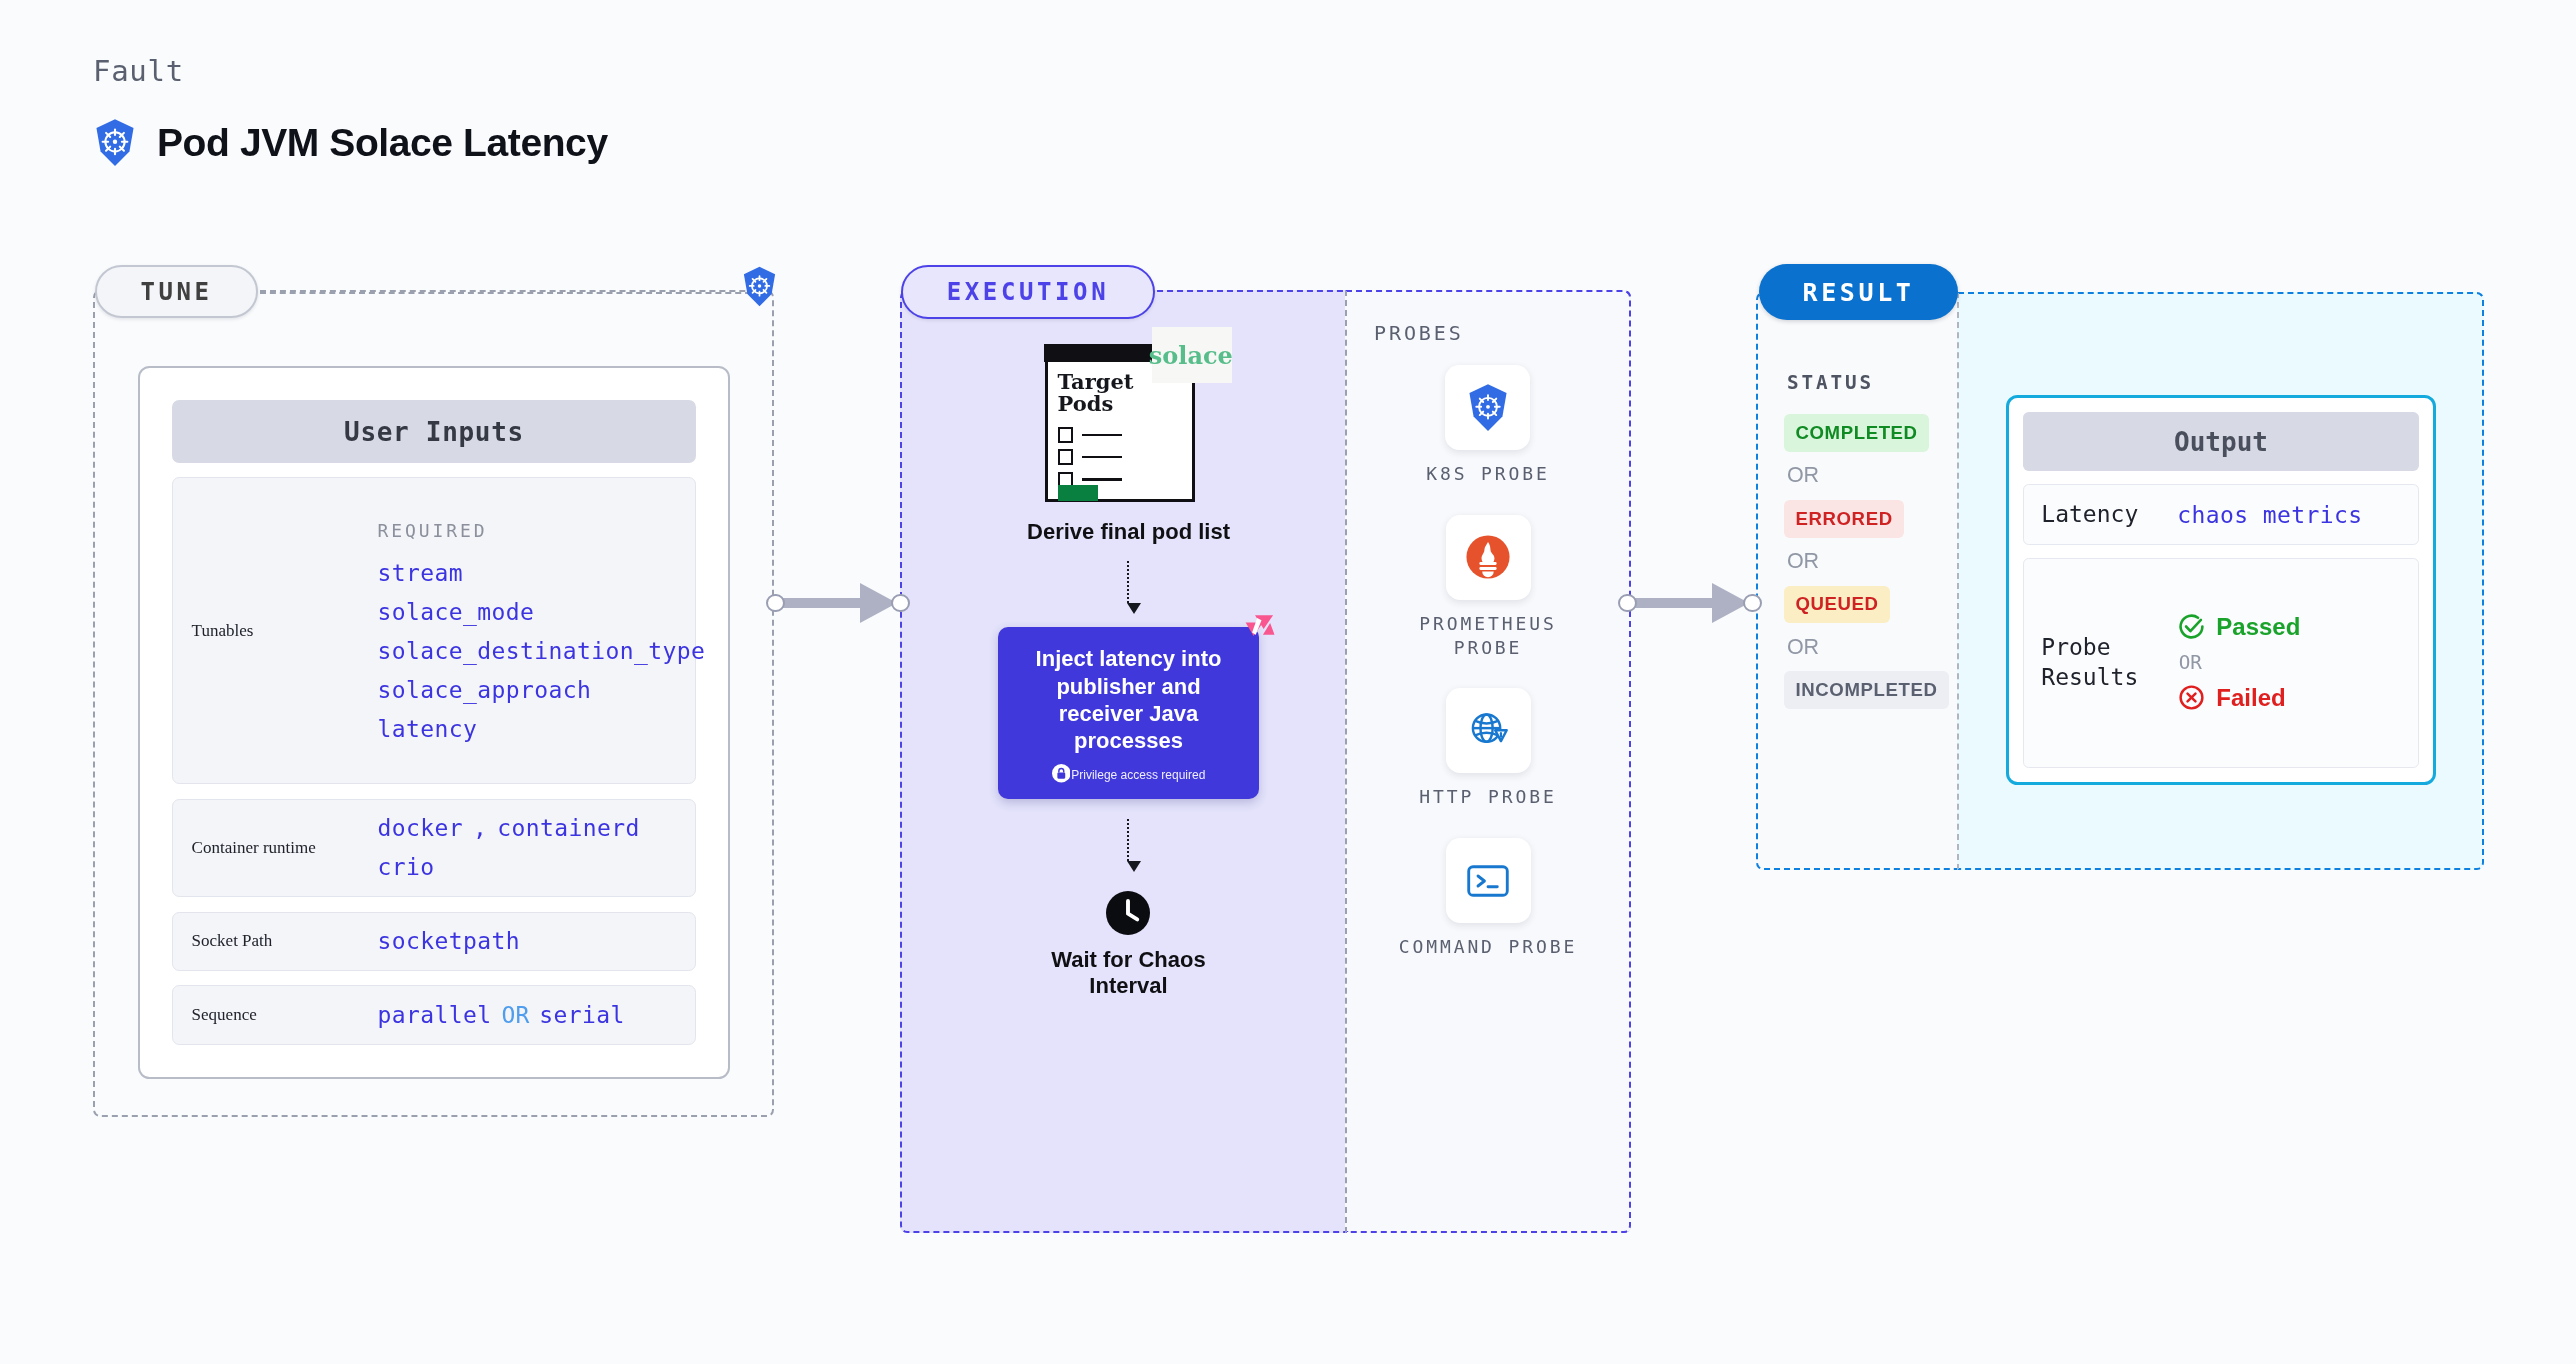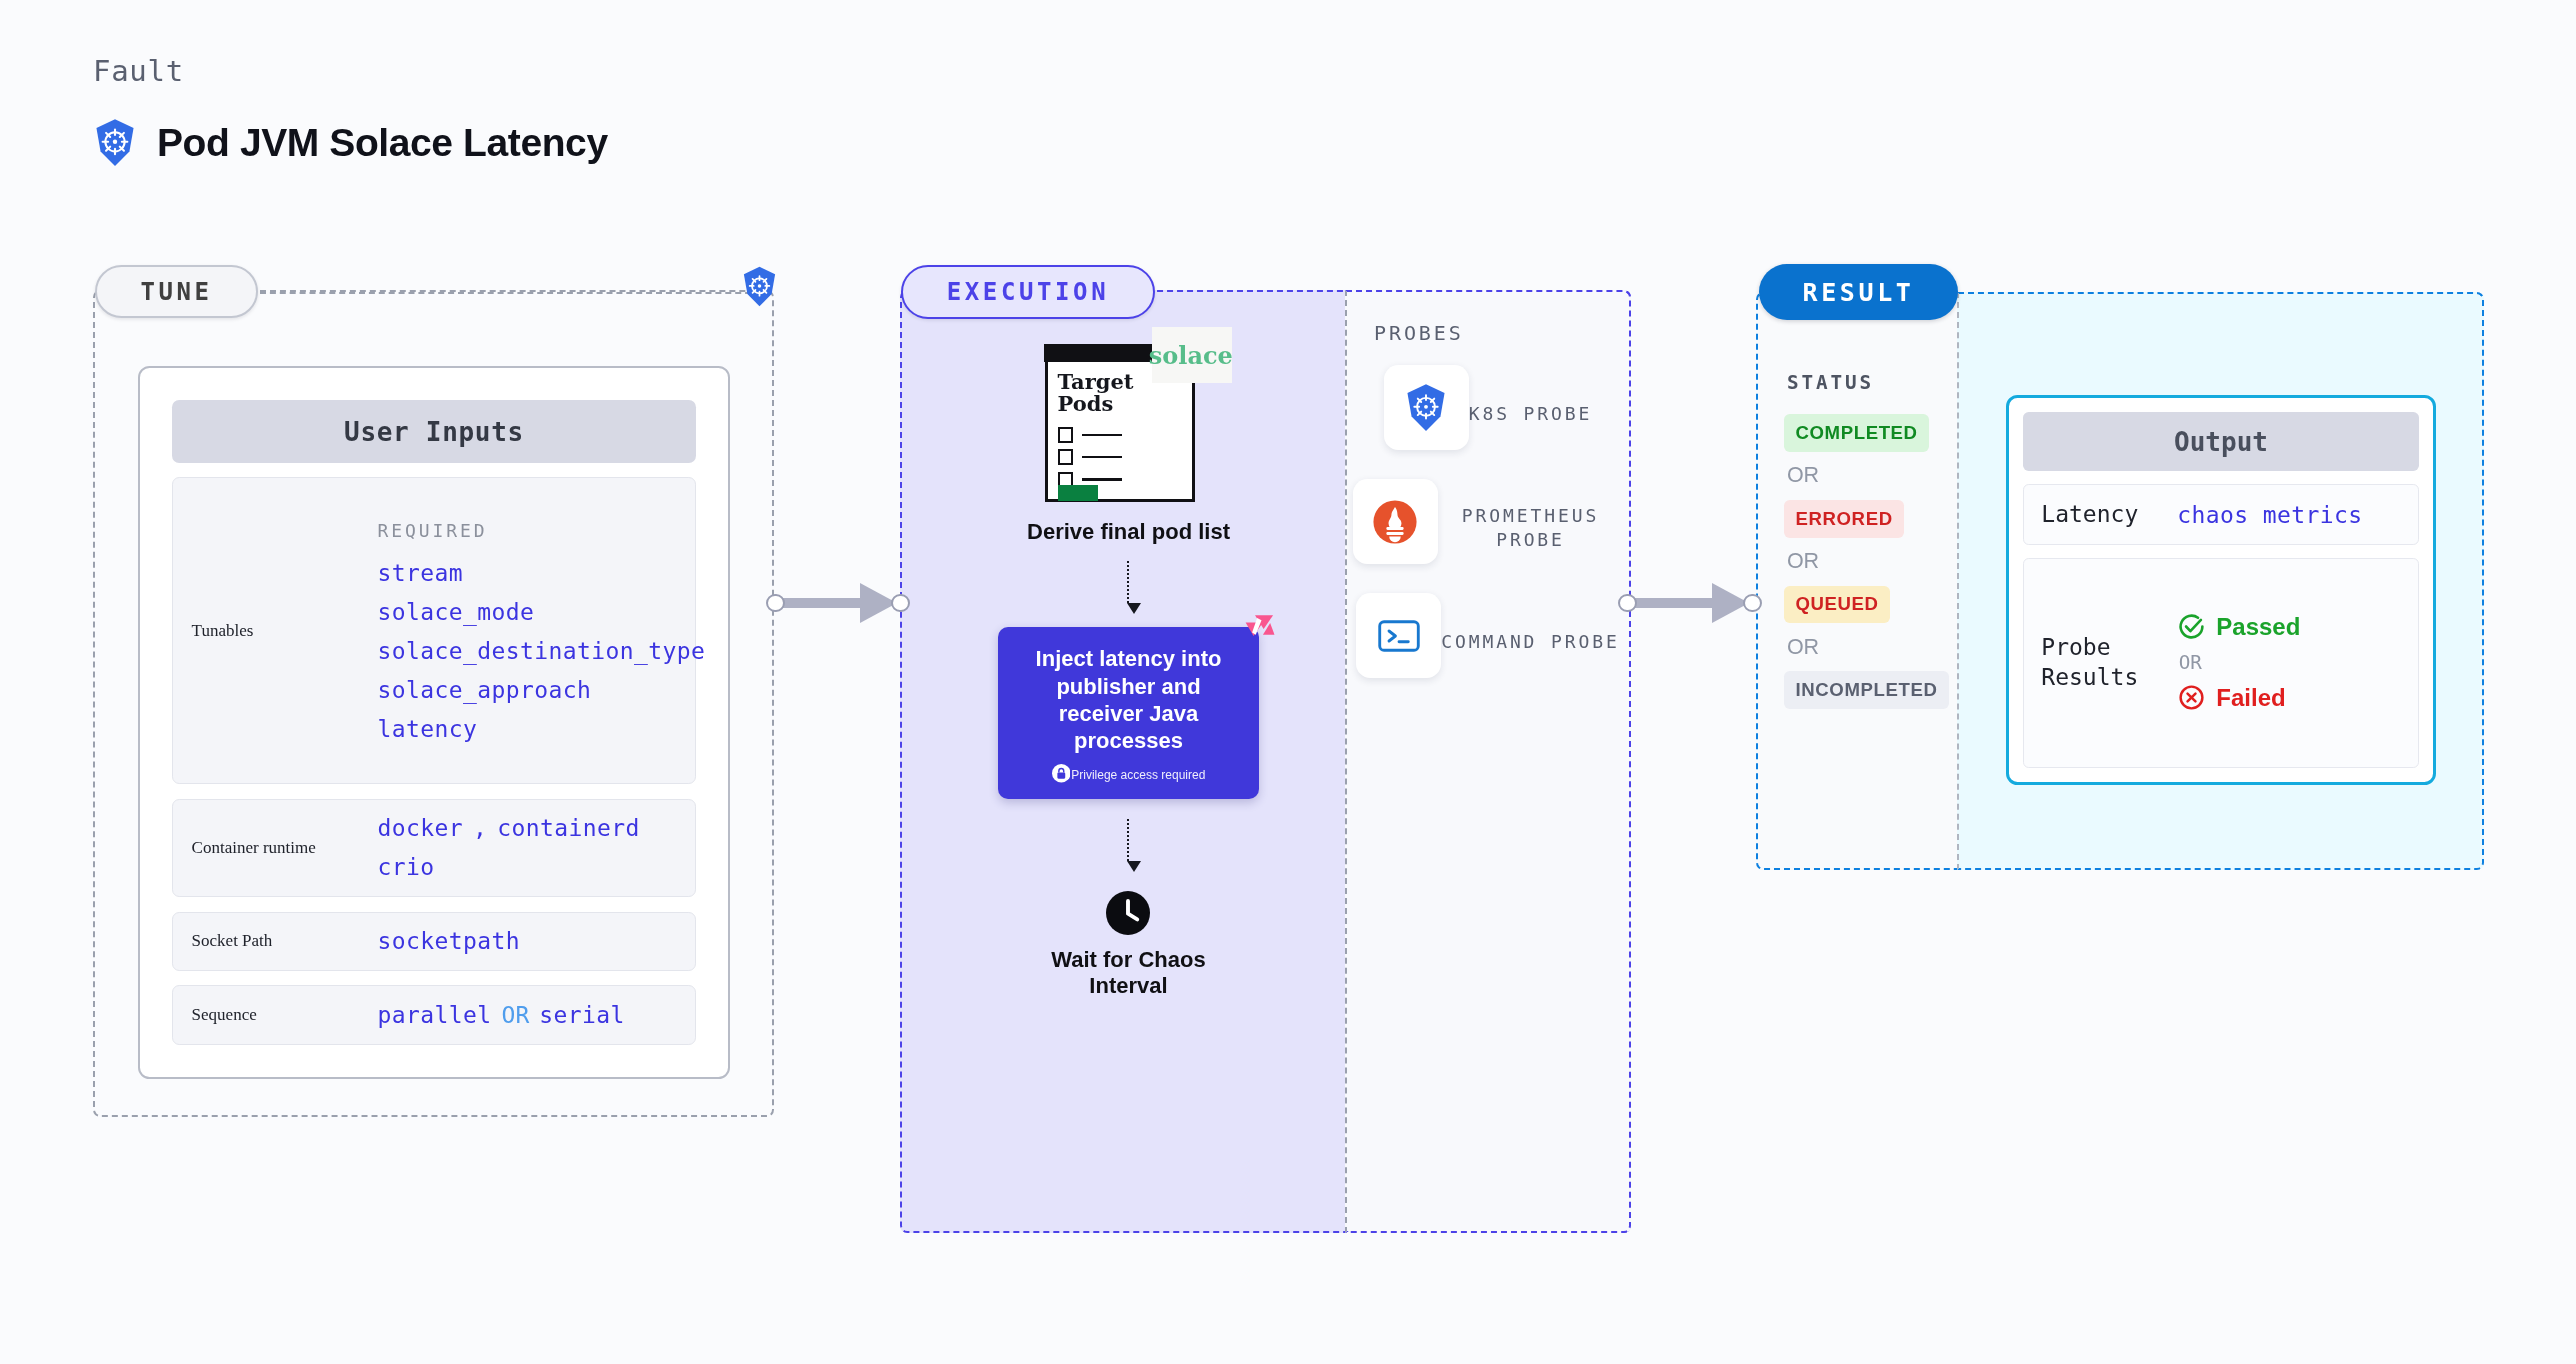--- a/index.html
+++ b/index.html
@@ -189,21 +189,21 @@
   
   .probes-title {
     position: absolute; left: 1374px; top: 321px;
     font-family: "DejaVu Sans Mono", monospace; font-size: 20px;
     color: #5a6070; letter-spacing: 2.9px;
   }
   .probe-list {
     position: absolute; left: 1345px; top: 365px; width: 286px;
     display: flex; flex-direction: column; align-items: center; gap: 29px;
   }
-  .probe-item { display: flex; flex-direction: row; align-items: center; }
+  .probe-item { display: flex; flex-direction: column; align-items: center; }
   .probe-tile {
     width: 85px; height: 85px; background: #ffffff; border-radius: 14.3px;
     display: flex; align-items: center; justify-content: center;
     box-shadow: 0 2.1px 7.2px rgba(30,35,70,.10);
   }
   .probe-label {
     margin-top: 12px; font-family: "DejaVu Sans Mono", monospace; font-size: 18px;
     color: #5a6070; letter-spacing: 2.9px; text-align: center; line-height: 1.32; max-width: 186px;
   }
 
@@ -470,20 +470,37 @@
           <circle cx="32" cy="32" r="30" fill="#e6522c"></circle>
           <path d="M32 11 c5 7 2 11 5 15 c2 3 4 4 4 8 a9 9 0 0 1 -18 0 c0 -5 4 -7 4 -12 c0 -4 3 -7 5 -11 z" fill="#ffffff"></path>
           <rect x="20" y="39" width="24" height="4" rx="1.6" fill="#ffffff"></rect>
           <rect x="20" y="46" width="24" height="4" rx="1.6" fill="#ffffff"></rect>
           <path d="M24 52 h16 a8 8 0 0 1 -16 0 z" fill="#ffffff"></path>
         </svg>
       </div>
       <div class="probe-label">PROMETHEUS PROBE</div>
     </div>
 
+    <div class="probe-item">
+      <div class="probe-tile">
+        <svg width="46" height="46" viewBox="0 0 64 64">
+          <g fill="none" stroke="#1878cf" stroke-width="3.4">
+            <circle cx="30" cy="28" r="19"></circle>
+            <ellipse cx="30" cy="28" rx="8.5" ry="19"></ellipse>
+            <line x1="11" y1="28" x2="49" y2="28"></line>
+            <path d="M14 18 q16 7 32 0"></path>
+              <path d="M14 38 q16 -7 32 0"></path>
+          </g>
+          <path d="M42 31 L58 31 L50 46 Z" fill="#fbfcfe" stroke="#1878cf" stroke-width="3.4" stroke-linejoin="round"></path>
+          <line x1="50" y1="35" x2="50" y2="40" stroke="#1878cf" stroke-width="3" stroke-linecap="round"></line>
+          <circle cx="50" cy="43" r="1.7" fill="#1878cf"></circle>
+        </svg>
+      </div>
+      <div class="probe-label">HTTP PROBE</div>
+    </div>
 
     <div class="probe-item">
       <div class="probe-tile">
         <svg width="46" height="40" viewBox="0 0 64 56">
           <rect x="5" y="8" width="54" height="40" rx="6" fill="none" stroke="#1878cf" stroke-width="4"></rect>
           <path d="M18 21 L27 28 L18 35" fill="none" stroke="#1878cf" stroke-width="4" stroke-linecap="round" stroke-linejoin="round"></path>
           <line x1="32" y1="36" x2="45" y2="36" stroke="#1878cf" stroke-width="4" stroke-linecap="round"></line>
         </svg>
       </div>
       <div class="probe-label">COMMAND PROBE</div>

